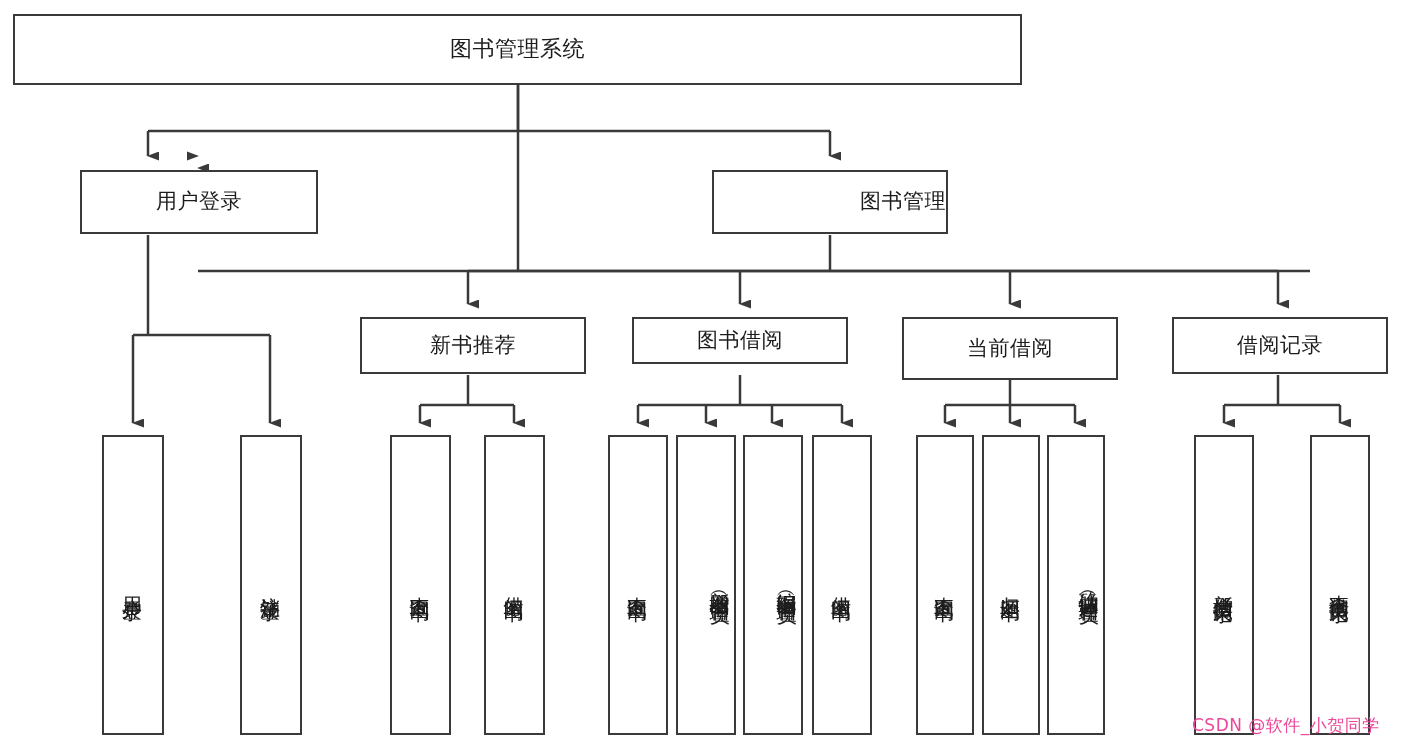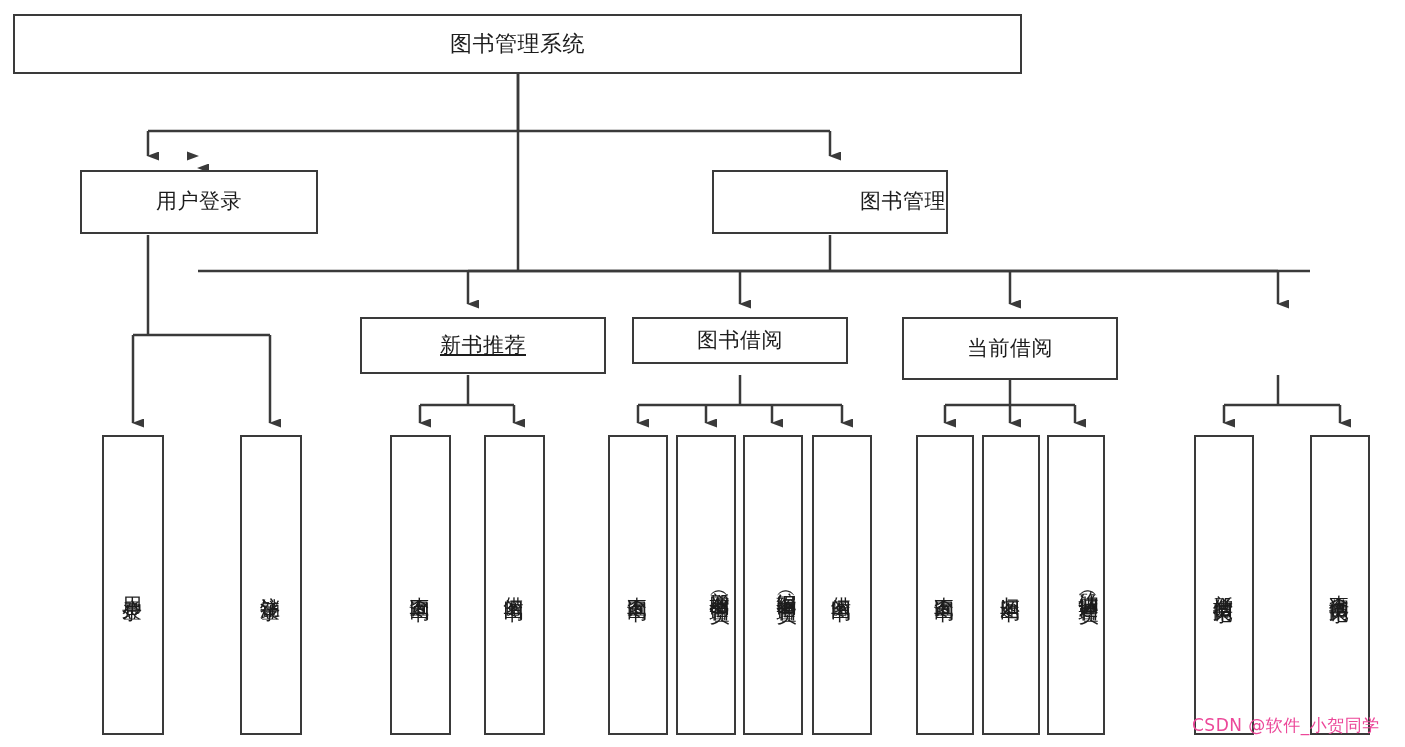--- a/index.html
+++ b/index.html
@@ -135,44 +135,47 @@
       <path d="M1010,405 L1010,423" marker-end="url(#arrow)"></path>
       <path d="M1075,405 L1075,423" marker-end="url(#arrow)"></path>
 
       <path d="M1278,375 L1278,405"></path>
       <path d="M1224,405 L1340,405"></path>
       <path d="M1224,405 L1224,423" marker-end="url(#arrow)"></path>
       <path d="M1340,405 L1340,423" marker-end="url(#arrow)"></path>
     </g>
   </svg>
 
-  <div class="node root h" style="left:13px; top:14px; width:1009px; height:60px;">
+  <div class="node root h" style="left:13px; top:14px; width:1009px; height:71px;">
     <span>图书管理系统</span>
   </div>
 
   <div class="node h" style="left:80px; top:170px; width:238px; height:64px;">
     <span>用户登录</span>
   </div>
 
   <div class="node h" style="left:712px; top:170px; width:236px; height:64px;justify-content:flex-end;">
     <span>图书管理</span>
   </div>
 
-  <div class="node h" style="left:360px; top:317px; width:246px; height:57px;text-decoration:underline;">
+  <div class="node h" style="left:360px; top:317px; width:226px; height:57px;">
     <span>新书推荐</span>
   </div>
 
   <div class="node h" style="left:632px; top:317px; width:216px; height:47px;">
     <span>图书借阅</span>
   </div>
 
   <div class="node h" style="left:902px; top:317px; width:216px; height:63px;">
     <span>当前借阅</span>
   </div>
 
+  <div class="node h" style="left:1172px; top:317px; width:216px; height:57px;">
+    <span>借阅记录</span>
+  </div>
 
   <div class="node v" style="left:102px; top:435px; width:62px; height:300px;">
     <span class="vtext">用户登录</span>
   </div>
 
   <div class="node v" style="left:240px; top:435px; width:62px; height:300px;">
     <span class="vtext">注销登录</span>
   </div>
 
   <div class="node v" style="left:390px; top:435px; width:61px; height:300px;">

